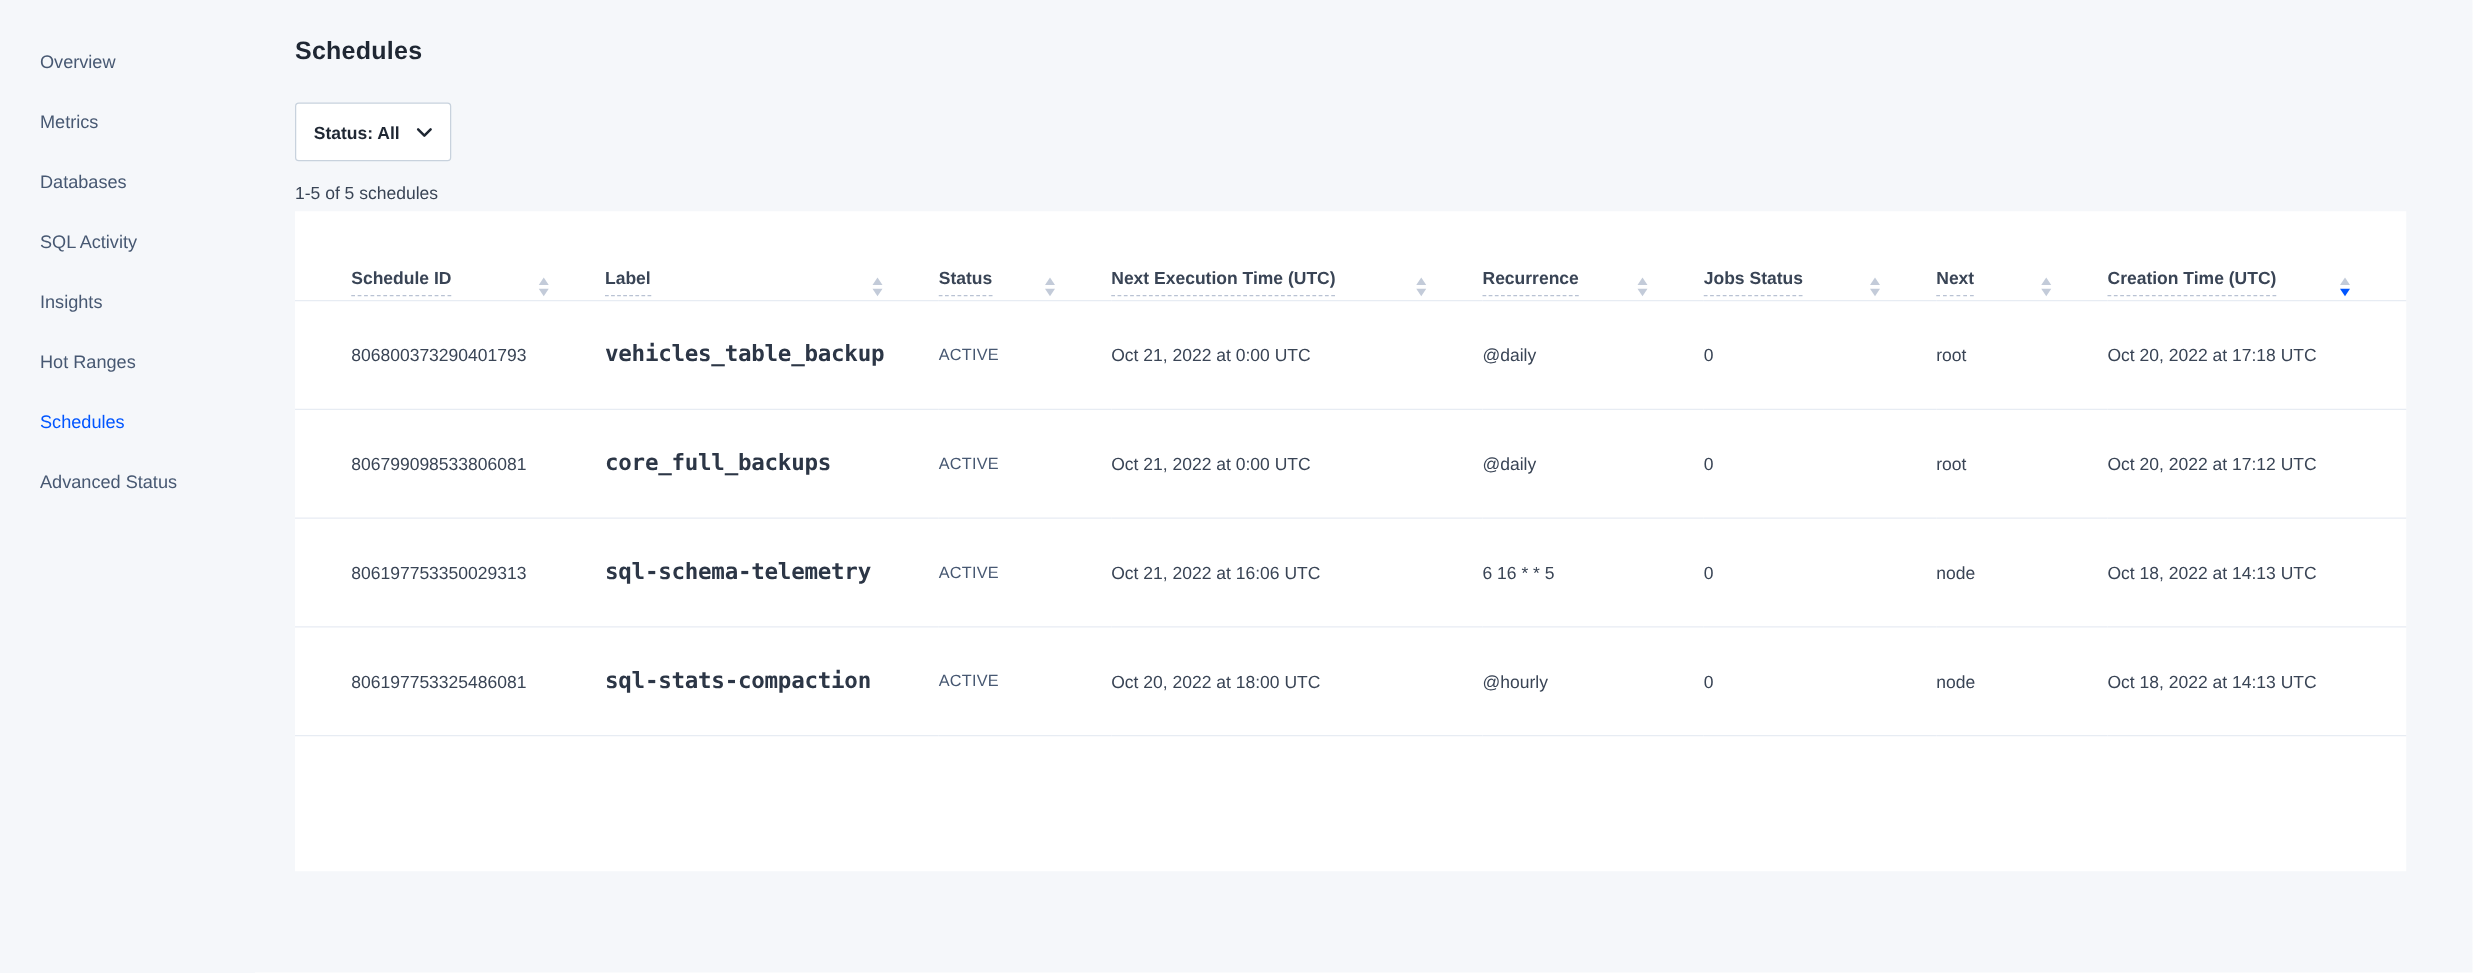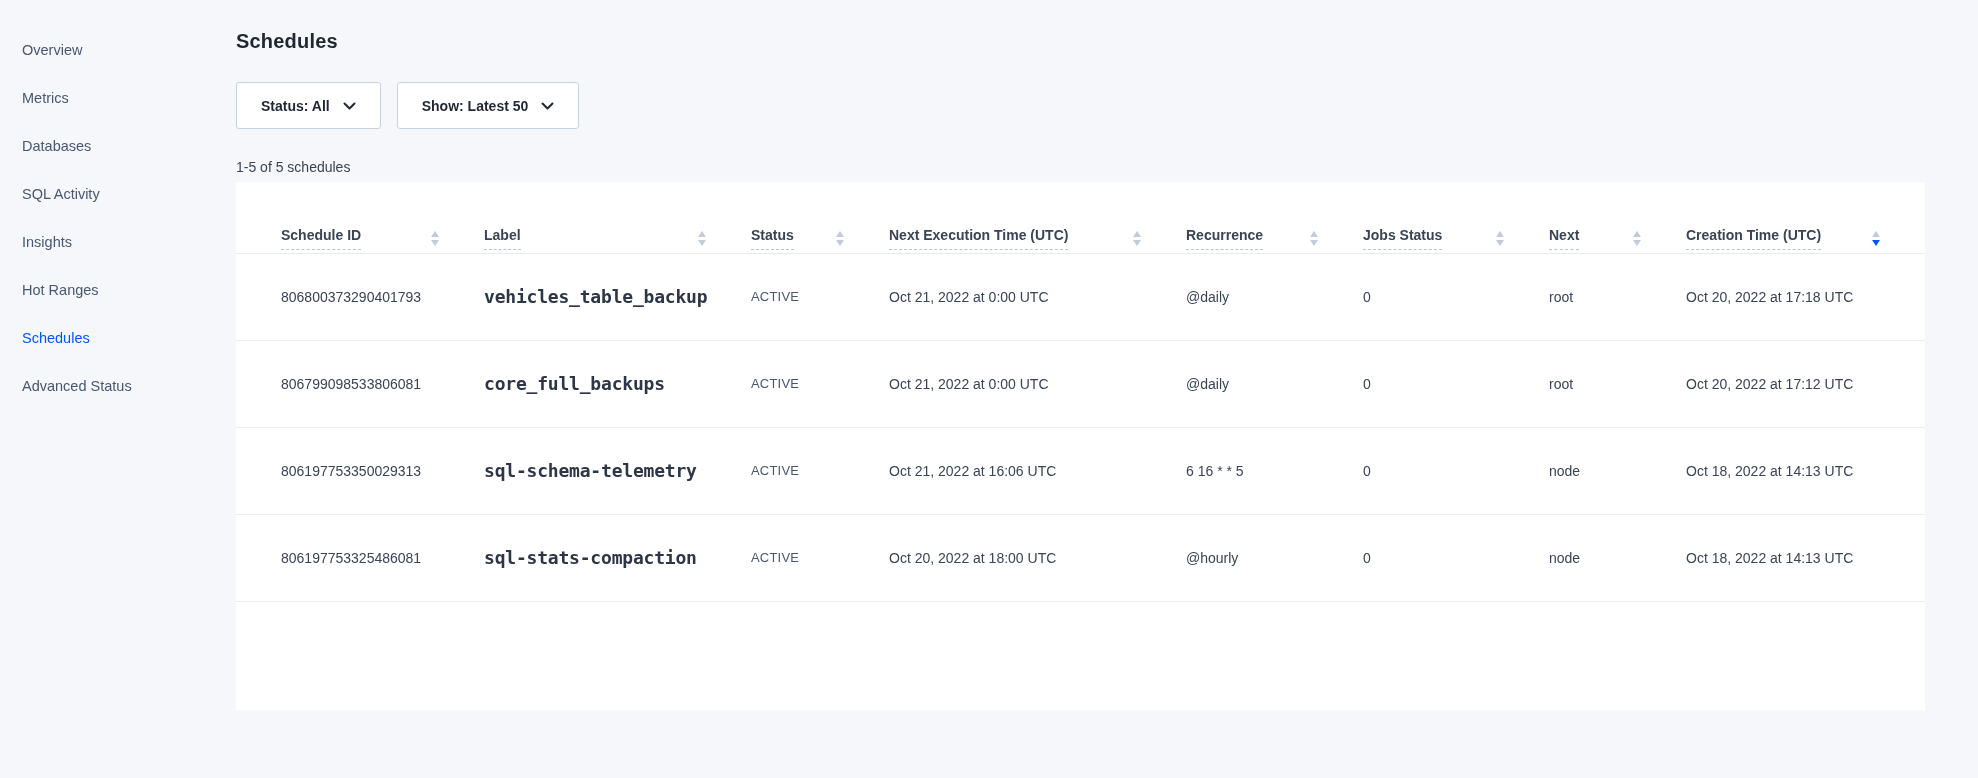--- a/index.html
+++ b/index.html
@@ -11,46 +11,46 @@
   html,body{width:1978px; height:778px;}
   body{
     font-family:"Liberation Sans", sans-serif;
     background:var(--page-bg);
     position:relative; overflow:hidden;
     color:var(--text-body);
   }
   
   .sidebar{position:absolute; left:0; top:0; width:236px; padding-top:26px;}
   .nav-item{
-    height:48px; display:flex; align-items:center; padding-left:22px;
+    height:48px; display:flex; align-items:center; padding-left:32px;
     font-size:14.5px; color:var(--text-sidebar); cursor:pointer; list-style:none;
   }
   .nav-item.active{color:var(--accent);}
   
   .content{position:absolute; left:236px; top:0; width:1689px;}
   .page-title{margin-top:30px; font-size:20px; font-weight:700; color:var(--text-heading); letter-spacing:.2px;}
   .filters{margin-top:29px; display:flex; gap:16px;}
   .filter-btn{
     height:47px; background:var(--card-bg); border:1px solid var(--btn-border);
     border-radius:3px; display:inline-flex; align-items:center; gap:13px;
-    padding:0 24px; font-size:14px; font-weight:700; color:var(--text-heading);
+    padding:0 14px; font-size:14px; font-weight:700; color:var(--text-heading);
     cursor:pointer; font-family:"Liberation Sans", sans-serif;
   }
   .chevron{display:inline-flex;}
-  .summary{margin-top:30px; font-size:14px; color:var(--text-body);}
+  .summary{margin-top:17px; font-size:14px; color:var(--text-body);}
   
   .card{margin-top:7px; background:var(--card-bg); height:528px; width:1689px;}
   table{width:100%; border-collapse:collapse; table-layout:fixed;}
   th{
     height:71px; vertical-align:middle; text-align:left;
     font-size:14px; font-weight:700; color:var(--text-body);
     padding:0 45px 0 0; cursor:pointer;
   }
   th:first-child, td:first-child{padding-left:45px;}
-  .th-inner{display:flex; align-items:center; justify-content:space-between; gap:8px;margin-top:43px;}
+  .th-inner{display:flex; align-items:flex-end; justify-content:space-between; gap:8px;margin-top:43px;}
   .th-label{border-bottom:1px dashed var(--dash); padding-bottom:6px; white-space:nowrap;}
   .sort-icon{display:flex; flex-direction:column; gap:3px; flex:0 0 auto;}
   .tri-up{width:0; height:0; border-left:4.5px solid transparent; border-right:4.5px solid transparent; border-bottom:6px solid var(--sort-gray);}
   .tri-down{width:0; height:0; border-left:4.5px solid transparent; border-right:4.5px solid transparent; border-top:6px solid var(--sort-gray);}
   th.sort-desc .tri-down{border-top-color:var(--accent);}
   td{
     height:87px; vertical-align:middle; font-size:14px; color:var(--text-body);
     border-top:1px solid var(--border-light); padding-right:20px; white-space:nowrap;margin-top:28px;
   }
   tbody tr:last-child td{border-bottom:1px solid var(--border-light);}
@@ -76,28 +76,20 @@
       <li class="nav-item">Advanced Status</li>
     </ul>
 </nav>
 
 <main class="content">
   <h1 class="page-title">Schedules</h1>
 
   <div class="filters">
     <button class="filter-btn">
       <span>Status: All</span>
-      <span class="chevron">
-        <svg width="13" height="8" viewBox="0 0 13 8">
-            <polyline points="1.5,1.5 6.5,6.5 11.5,1.5" fill="none" stroke="#1f2733" stroke-width="2" stroke-linecap="round" stroke-linejoin="round"></polyline>
-          </svg>
-      </span>
-    </button>
-    <button class="filter-btn">
-      <span>Show: Latest 50</span>
       <span class="chevron">
         <svg width="13" height="8" viewBox="0 0 13 8">
             <polyline points="1.5,1.5 6.5,6.5 11.5,1.5" fill="none" stroke="#1f2733" stroke-width="2" stroke-linecap="round" stroke-linejoin="round"></polyline>
           </svg>
       </span>
     </button>
   </div>
 
   <div class="summary">1-5 of 5 schedules</div>
 

